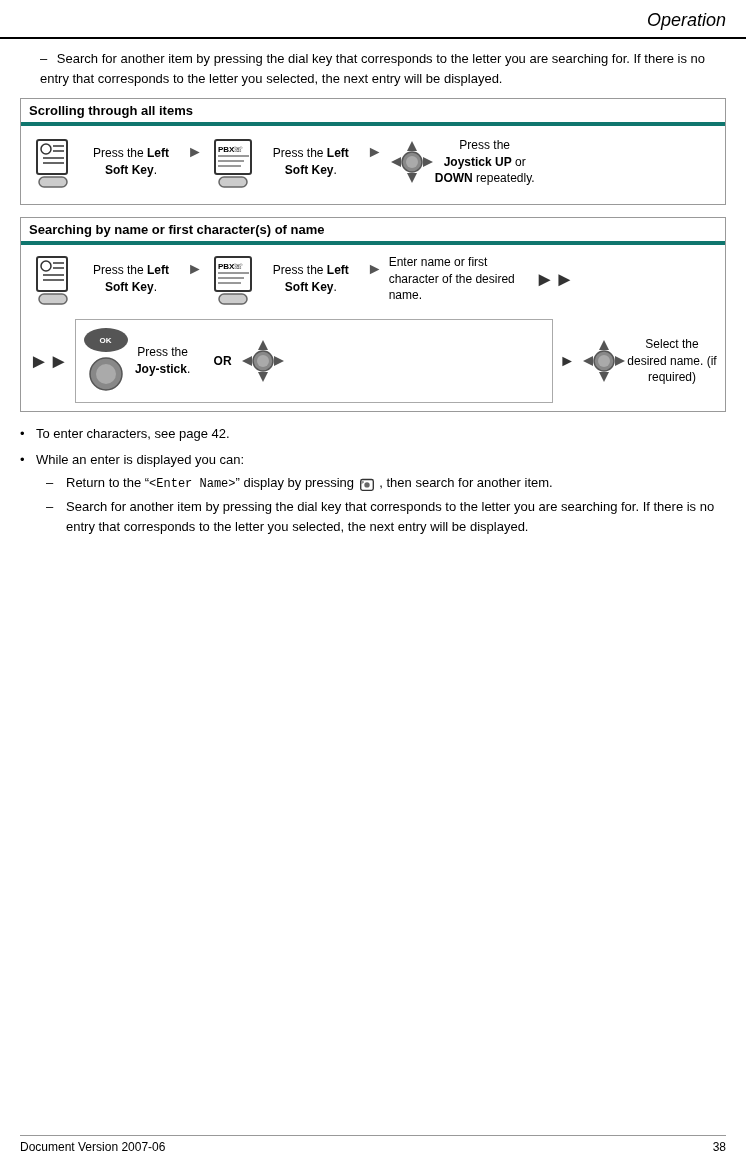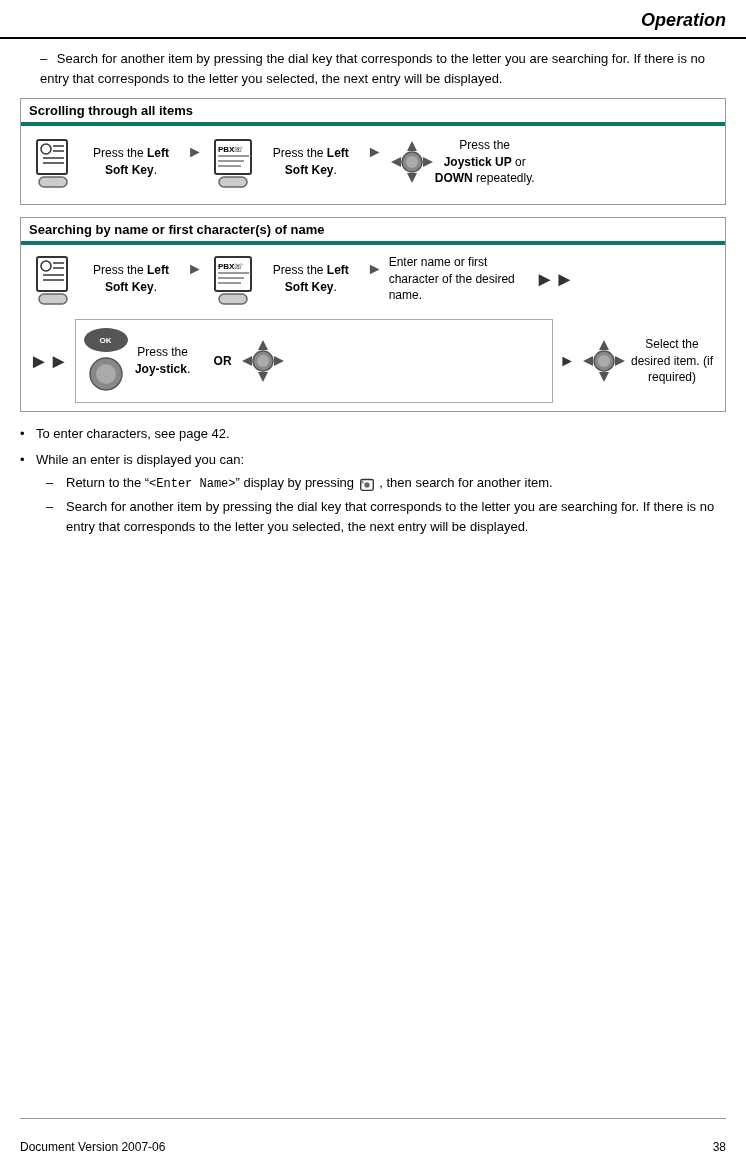--- a/index.html
+++ b/index.html
@@ -9,21 +9,21 @@
       background: #fff;
       color: #000;
       width: 746px;
       min-height: 1164px;
       position: relative;
     }
 
     .page-header {
       text-align: right;
       font-size: 18px;
-      font-weight: bold;
+      font-weight: normal;
       font-style: italic;
       padding: 10px 20px 6px 16px;
       border-bottom: 2px solid #000;
       margin-bottom: 0;
     }
 
     .content {
       padding: 10px 20px 40px 20px;
     }
 
@@ -132,21 +132,21 @@
     }
 
     .page-footer {
       position: absolute;
       bottom: 10px;
       left: 20px;
       right: 20px;
       display: flex;
       justify-content: space-between;
       border-top: 1px solid #999;
-      padding-top: 21px;
+      padding-top: 4px;
       font-size: 12px;
     }
 
     
     .search-box-content {
       padding: 8px;
     }
 
     .search-top-row {
       display: flex;
@@ -347,21 +347,21 @@
         <div class="step">
           <svg width="46" height="46" viewBox="0 0 46 46">
             <polygon points="23,2 18,12 28,12" fill="#555"></polygon>
             <polygon points="23,44 18,34 28,34" fill="#555"></polygon>
             <polygon points="2,23 12,18 12,28" fill="#555"></polygon>
             <polygon points="44,23 34,18 34,28" fill="#555"></polygon>
             <circle cx="23" cy="23" r="10" fill="#888" stroke="#555" stroke-width="1.5"></circle>
             <circle cx="23" cy="23" r="6" fill="#aaa"></circle>
           </svg>
           <div class="label-text" style="max-width:90px;">
-            Select the desired item. (if required)
+            Select the desired name. (if required)
           </div>
         </div>
       </div>
 
     </div>
   </div>
 
   <ul class="bullet-list">
     <li>
       <span>To enter characters, see page 42.</span>

